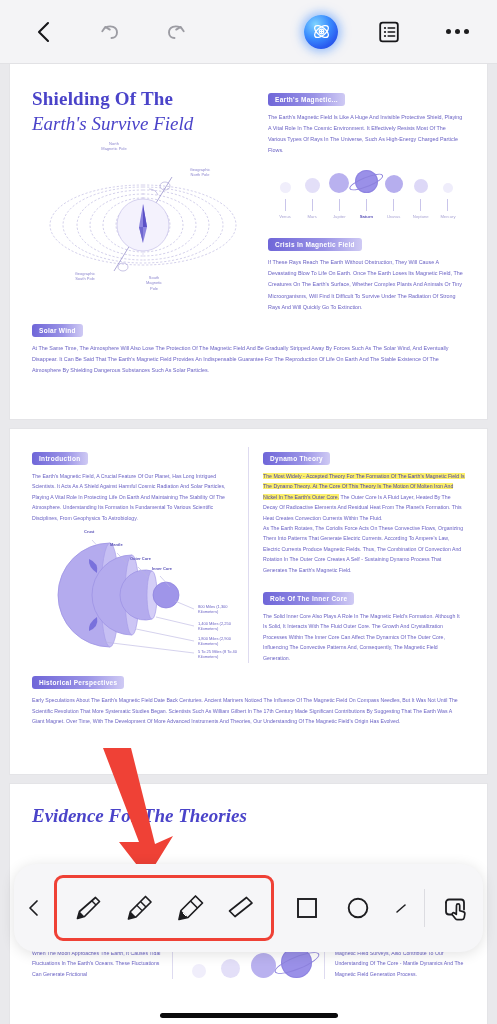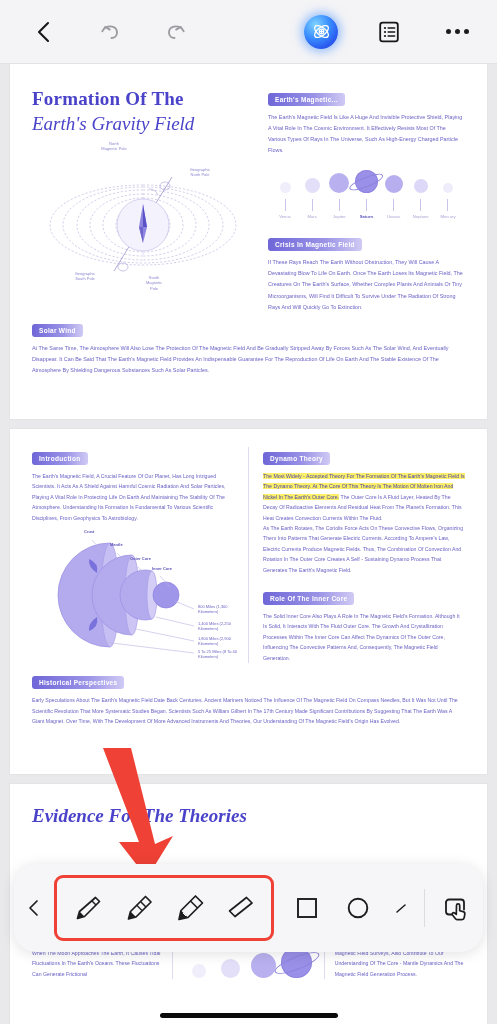--- a/index.html
+++ b/index.html
@@ -163,22 +163,22 @@
         </div>
     </div>
   </div>
 </div>
 
 <div class="docarea">
 
   <div class="page page-1">
     <div class="cols">
       <div class="col" style="flex:0 0 222px;">
-        <div class="doc-title-1">Formation Of The</div>
-        <div class="doc-title-2">Earth's Gravity Field</div>
+        <div class="doc-title-1">Shielding Of The</div>
+        <div class="doc-title-2">Earth's Survive Field</div>
 
         <div class="mag-wrap">
           <svg width="215" height="160" viewBox="0 0 215 160" fill="none">
             <g stroke="#b0aadb" stroke-width="0.55" fill="none" stroke-dasharray="2.2 1.8">
               <path d="M107 42 C 55 42 14 60 14 82 C 14 104 55 122 107 122"></path>
               <path d="M107 42 C 159 42 200 60 200 82 C 200 104 159 122 107 122"></path>
               <path d="M107 44 C 62 44 27 61 27 82 C 27 103 62 120 107 120"></path>
               <path d="M107 44 C 152 44 187 61 187 82 C 187 103 152 120 107 120"></path>
               <path d="M107 47 C 70 47 41 62 41 82 C 41 102 70 117 107 117"></path>
               <path d="M107 47 C 144 47 173 62 173 82 C 173 102 144 117 107 117"></path>

